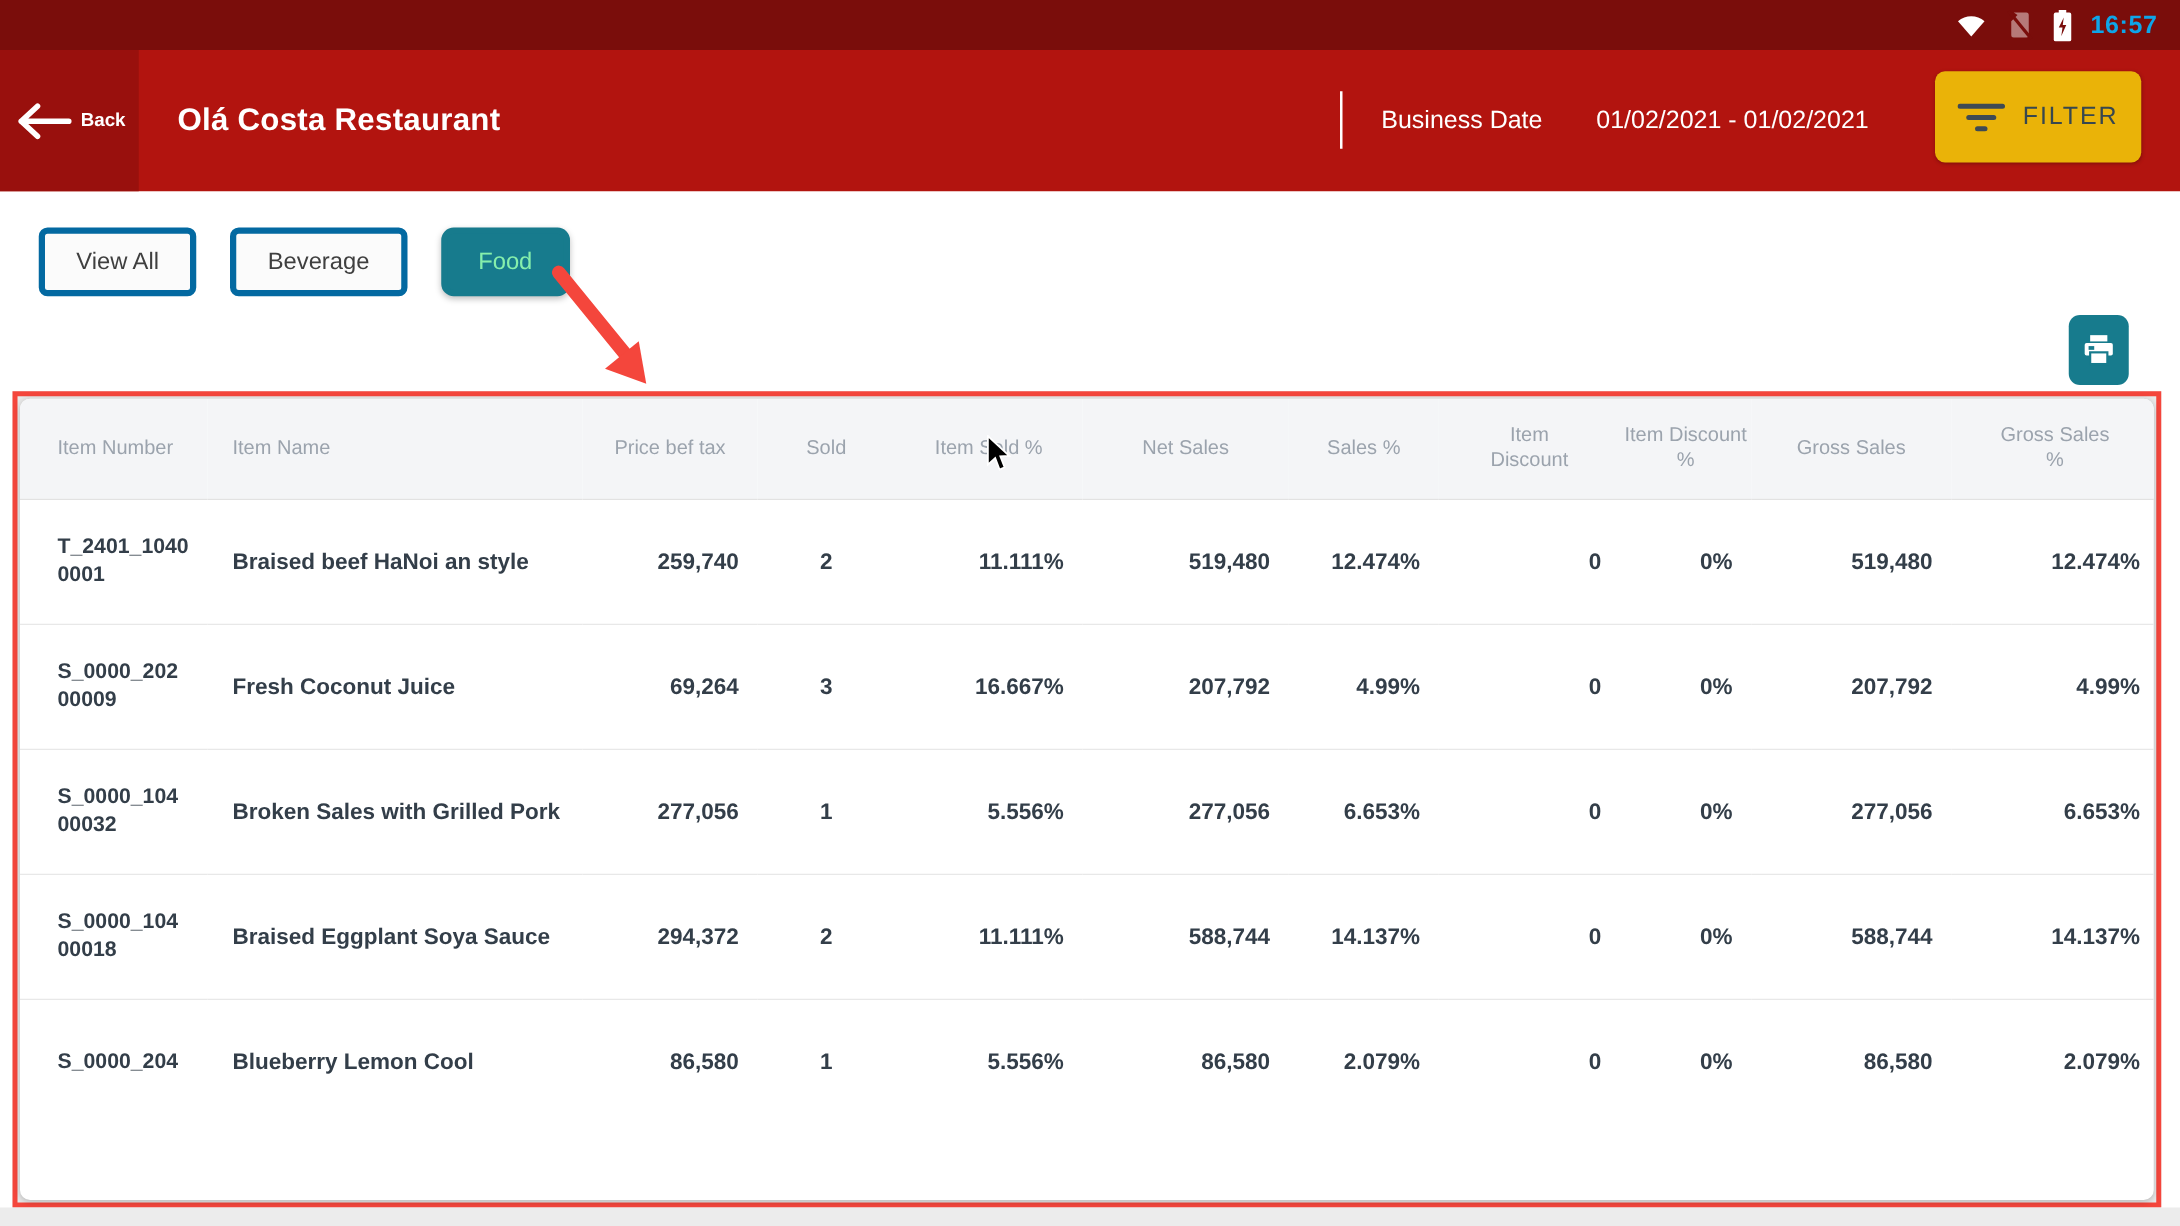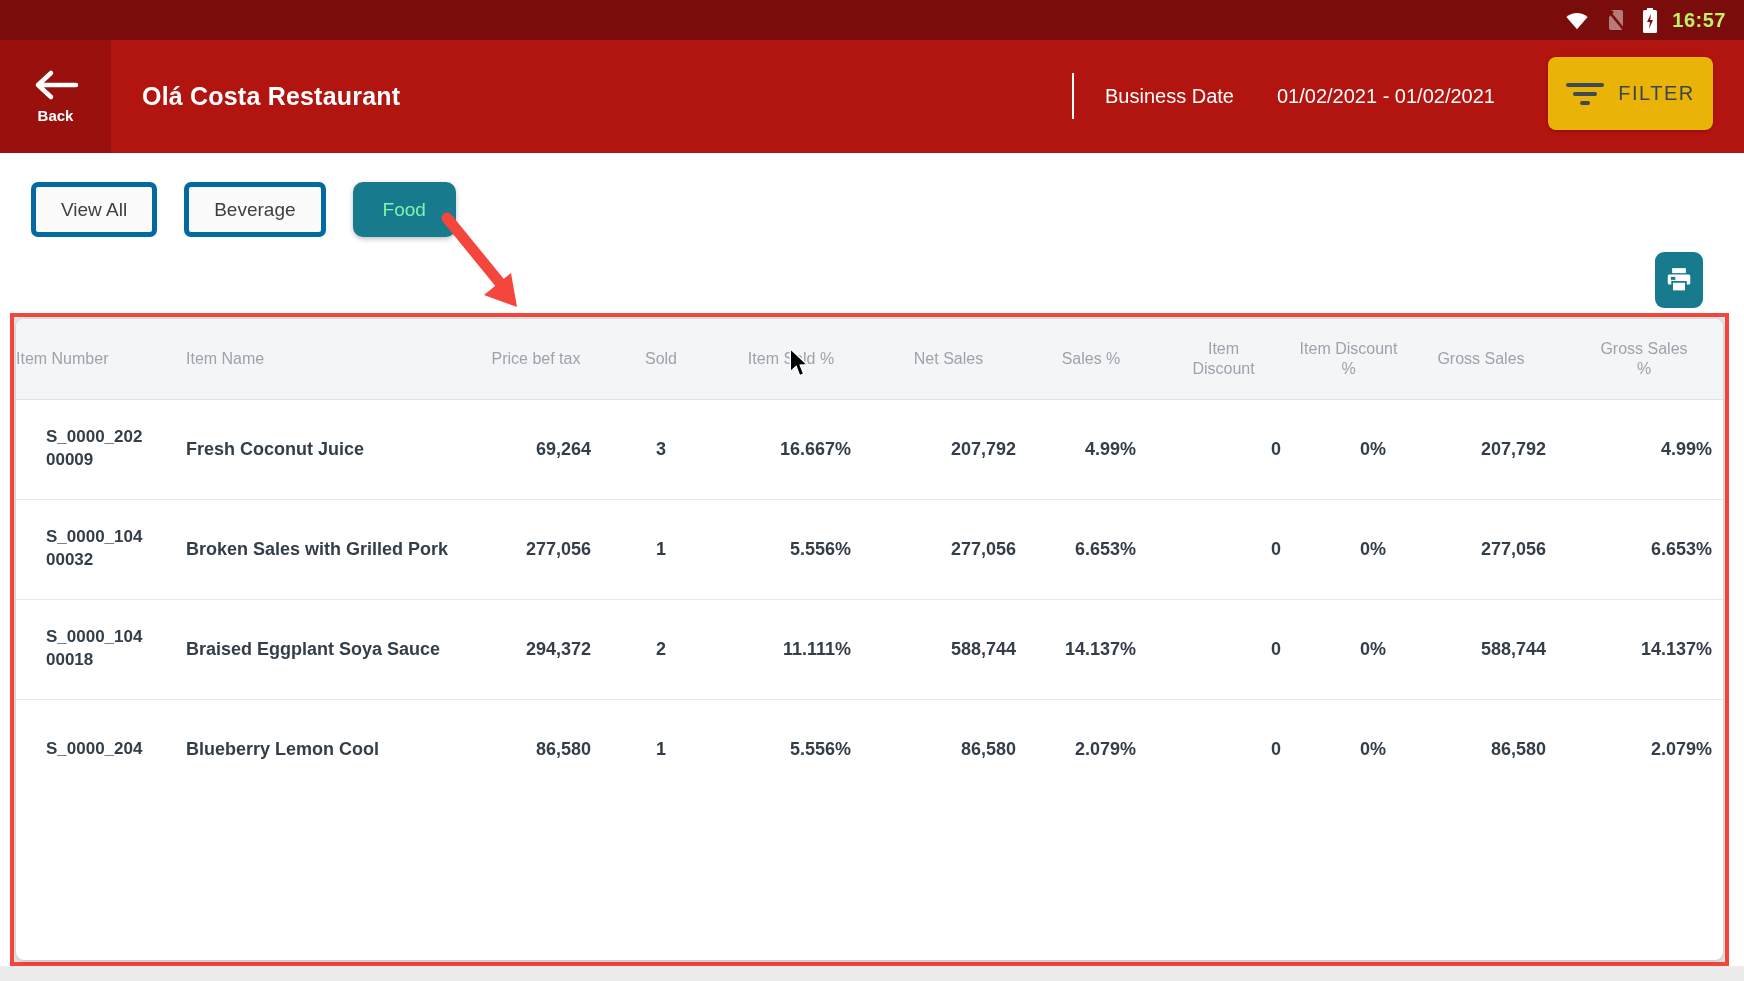--- a/index.html
+++ b/index.html
@@ -3,26 +3,26 @@
 <meta charset="utf-8">
 <style>
   * { margin:0; padding:0; box-sizing:border-box; }
   html,body { width:1744px; height:981px; overflow:hidden; background:#ffffff;
               font-family:"Liberation Sans", sans-serif; }
 
   
   .statusbar { position:absolute; left:0; top:0; width:1744px; height:40px;
                background:#7a0d0b; display:flex; align-items:center;
                justify-content:flex-end; gap:14px; padding-right:18px; }
-  .statusbar .time { color:#bef264; font-size:20px; font-weight:bold; letter-spacing:.5px; }
+  .statusbar .time { color:#0ea5e9; font-size:20px; font-weight:bold; letter-spacing:.5px; }
 
   
   .appbar { position:absolute; left:0; top:40px; width:1744px; height:113px; background:#b2140f; }
   .backbox { position:absolute; left:0; top:0; width:111px; height:113px; background:#99100d;
-             display:flex; flex-direction:column; align-items:center; justify-content:center;
+             display:flex; flex-direction:row; align-items:center; justify-content:center;
              gap:6px; cursor:pointer; }
   .backbox .backlabel { color:#fff; font-size:15px; font-weight:bold; }
   .apptitle { position:absolute; left:142px; top:0; height:113px; display:flex; align-items:center;
               color:#fff; font-size:25px; font-weight:bold; letter-spacing:.2px; }
   .hdr-divider { position:absolute; left:1072px; top:33px; width:2px; height:46px; background:#ffffff; }
   .bd-label { position:absolute; left:1105px; top:0; height:113px; display:flex; align-items:center;
               color:#fff; font-size:20px;text-align:center; }
   .bd-value { position:absolute; left:1277px; top:0; height:113px; display:flex; align-items:center;
               color:#fff; font-size:20px; }
   .filterbtn { position:absolute; left:1548px; top:17px; width:165px; height:73px; background:#eab308;
@@ -43,21 +43,21 @@
               border-radius:9px; display:flex; align-items:center; justify-content:center; cursor:pointer; }
 
   
   .table-outer { position:absolute; left:10px; top:313px; width:1719px; height:653px;
                  border:4px solid #f4463c; background:#e9e9e9; }
   .card { margin:2px; background:#ffffff; border-radius:8px; height:641px; overflow:hidden;
           box-shadow:0 1px 5px rgba(0,0,0,.22); }
   table { width:100%; border-collapse:collapse; table-layout:fixed; }
   thead th { height:80px; background:#f4f5f7; color:#9ba3ad; font-weight:400; font-size:16px;
              vertical-align:middle; text-align:center; border-bottom:1px solid #e2e2e2; cursor:pointer; }
-  thead th:nth-child(1) { text-align:left; }
+  thead th:nth-child(1) { text-align:left; padding-left:30px; }
   thead th:nth-child(2) { text-align:left; padding-left:20px; }
   thead th span { display:inline-block; line-height:1.25; }
   thead th:nth-child(8)  span { max-width:78px; }
   thead th:nth-child(9)  span { max-width:105px; }
   thead th:nth-child(11) span { max-width:100px; }
   tbody tr { height:100px; }
   tbody tr + tr td { border-top:1px solid #e8e8e8; }
   tbody td { font-size:18px; font-weight:bold; color:#333e49; vertical-align:middle;
              text-align:right; padding-right:15px; }
   tbody td:nth-child(1) { text-align:left; padding:0 12px 0 30px; font-size:17px; line-height:1.35; }
@@ -163,20 +163,33 @@
             <th><span>Net Sales</span></th>
             <th><span>Sales %</span></th>
             <th><span>Item Discount</span></th>
             <th><span>Item Discount %</span></th>
             <th><span>Gross Sales</span></th>
             <th><span>Gross Sales %</span></th>
           </tr>
         </thead>
       <tbody id="tbody">
           <tr>
+            <td>T_2401_1040 0001</td>
+            <td>Braised beef HaNoi an style</td>
+            <td>259,740</td>
+            <td>2</td>
+            <td>11.111%</td>
+            <td>519,480</td>
+            <td>12.474%</td>
+            <td>0</td>
+            <td>0%</td>
+            <td>519,480</td>
+            <td>12.474%</td>
+          </tr>
+          <tr>
             <td>S_0000_202 00009</td>
             <td>Fresh Coconut Juice</td>
             <td>69,264</td>
             <td>3</td>
             <td>16.667%</td>
             <td>207,792</td>
             <td>4.99%</td>
             <td>0</td>
             <td>0%</td>
             <td>207,792</td>

